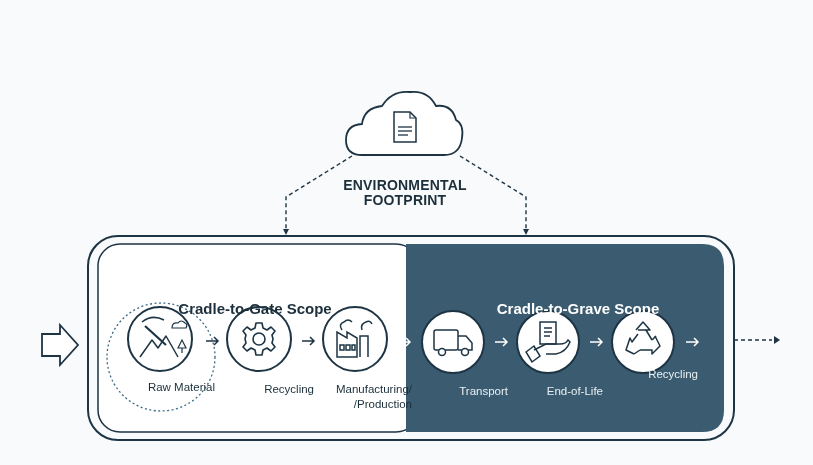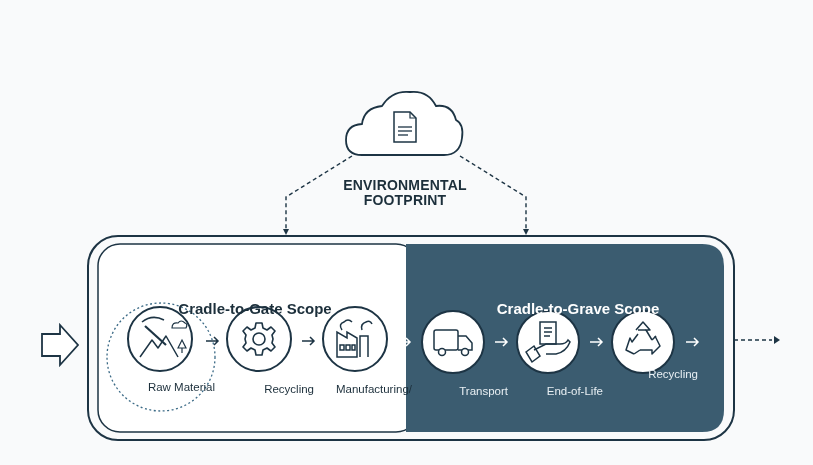--- a/index.html
+++ b/index.html
@@ -136,20 +136,21 @@
 <div class="abs scope-title right">Cradle-to-Grave Scope</div>
 
 <div class="abs stage-label light" style="left:105px;top:380px">
   <div>Raw Material</div>
 </div>
 <div class="abs stage-label light" style="left:204px;top:382px">
   <div>Recycling</div>
 </div>
 <div class="abs stage-label light" style="left:302px;top:382px">
   <div>Manufacturing/</div>
+  <div>/Production</div>
 </div>
 
 <div class="abs stage-label dark" style="left:398px;top:384px">
   <div>Transport</div>
 </div>
 <div class="abs stage-label dark" style="left:493px;top:384px">
   <div>End-of-Life</div>
 </div>
 <div class="abs stage-label dark" style="left:588px;top:367px">
   <div>Recycling</div>

